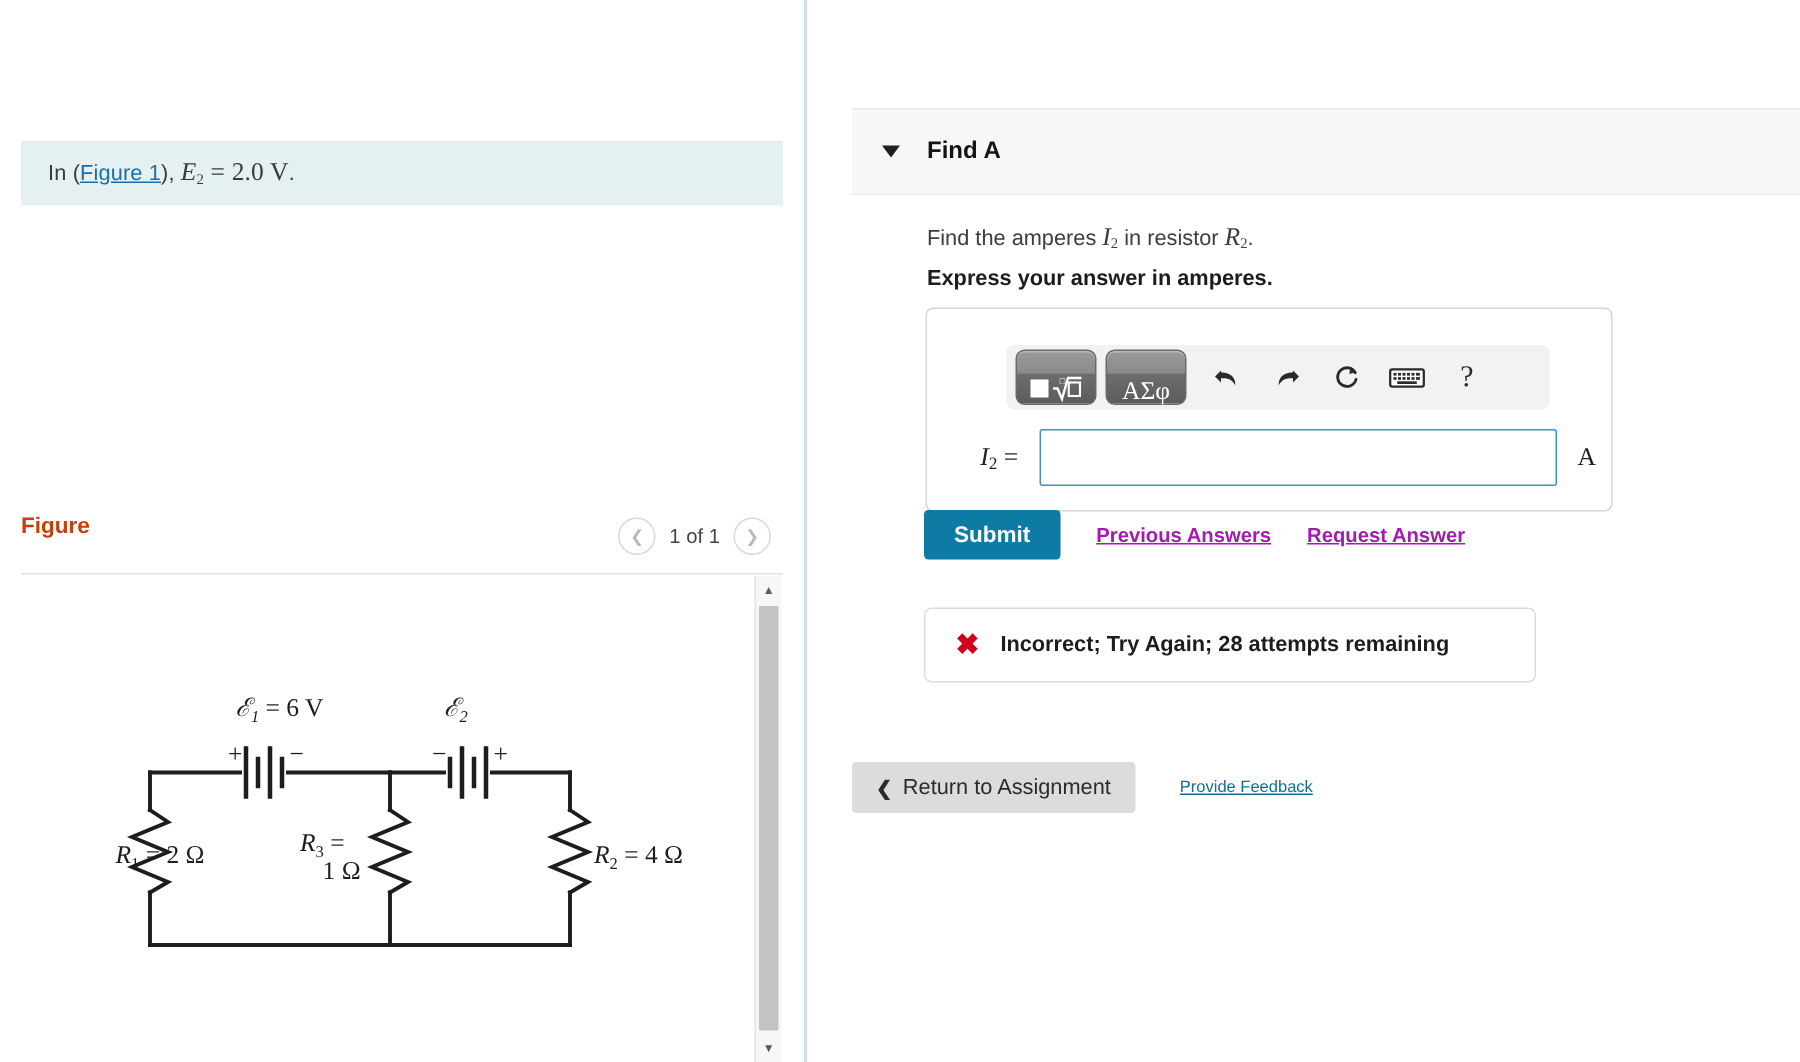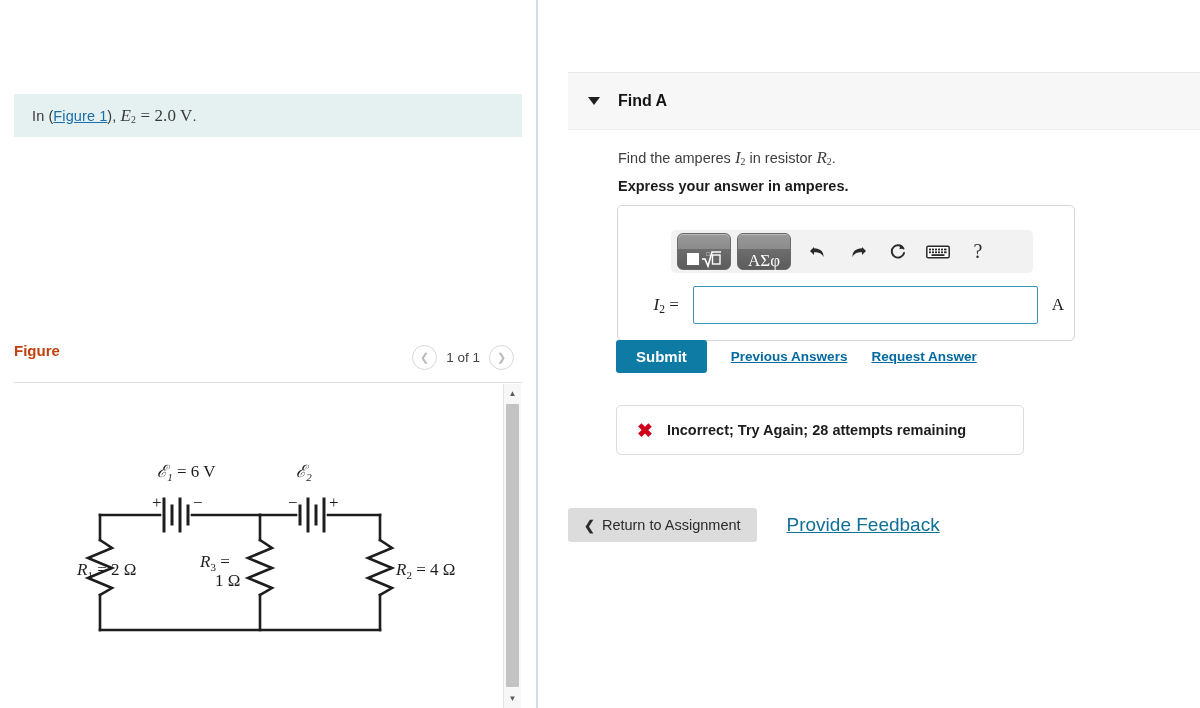--- a/index.html
+++ b/index.html
@@ -335,21 +335,21 @@
     color: #ffffff;
     border: none;
     font-size: 15px;
     font-weight: bold;
     padding: 8px 20px;
     border-radius: 3px;
     font-family: "Liberation Sans", sans-serif;
     cursor: pointer;
   }
   .txt-link {
-    color: #0369a1;
+    color: #a21caf;
     font-size: 13.5px;
     font-weight: bold;
     text-decoration: underline;
     margin-left: 24px;
     cursor: pointer;
   }
 
   .feedback-box {
     position: absolute;
     left: 616px;
@@ -396,21 +396,21 @@
     align-items: center;
     gap: 7px;
     cursor: pointer;
   }
   .return-btn .chev {
     font-size: 13px;
     font-weight: bold;
   }
   .feedback-link {
     color: #0f6f96;
-    font-size: 19px;
+    font-size: 11px;
     text-decoration: underline;
     margin-left: 30px;
     cursor: pointer;
   }
 </style>
 </head>
 <body>
 
 <div class="page">
 

